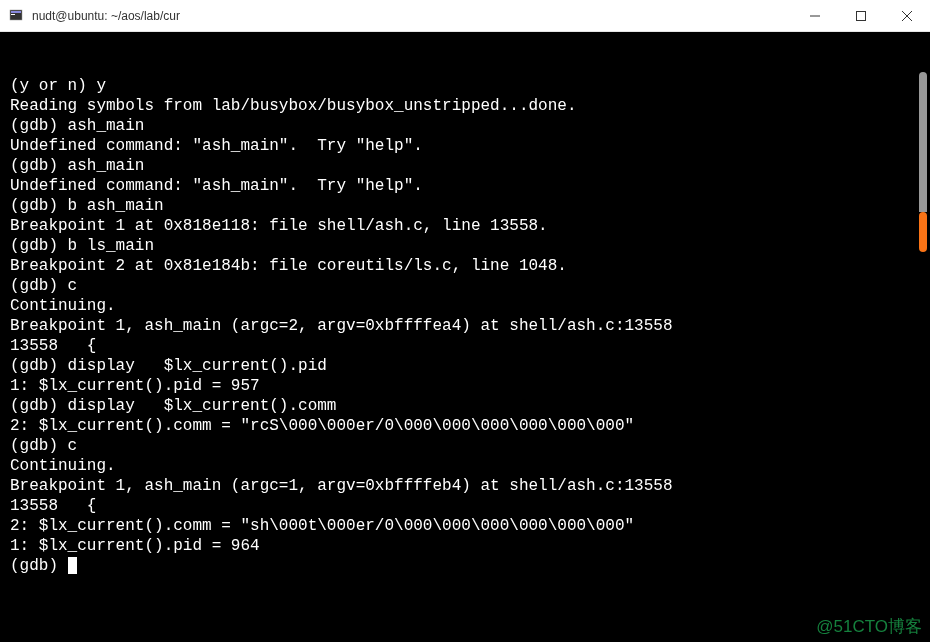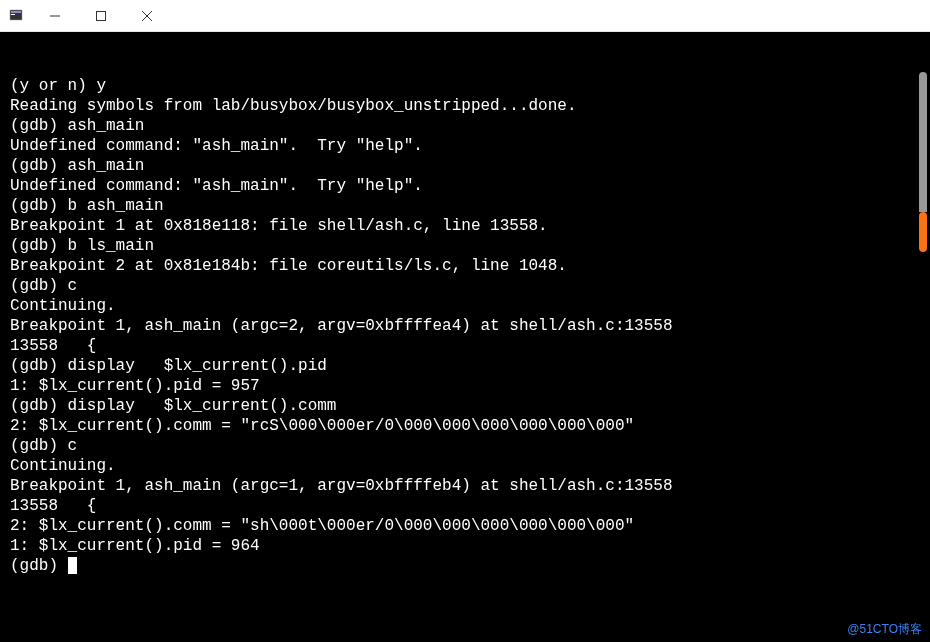--- a/index.html
+++ b/index.html
@@ -87,37 +87,38 @@
       top: 40px;
       width: 8px;
       height: 140px;
       background: #999;
       border-radius: 4px 4px 0 0;
     }
     .watermark {
       position: absolute;
       right: 8px;
       bottom: 4px;
-      color: #3b82f6;
-      font-size: 12px;
+      color: #15803d;
+      font-size: 17px;
       font-family: sans-serif;
       text-align: right;
     }
   </style>
 </head>
 <body>
 
 <div class="titlebar">
   <span class="titlebar-icon">
     <svg width="16" height="16" viewBox="0 0 16 16">
       <rect x="2" y="2" width="12" height="10" fill="#333" stroke="#999" stroke-width="0.5"></rect>
       <rect x="3" y="3" width="10" height="2" fill="#88d"></rect>
       <rect x="3" y="6" width="4" height="1" fill="#fff"></rect>
     </svg>
   </span>
+  <span class="titlebar-title">nudt@ubuntu: ~/aos/lab/cur</span>
   <div class="window-controls">
     <div class="window-btn">
       <svg width="10" height="10" viewBox="0 0 10 10">
           <line x1="0" y1="5" x2="10" y2="5" stroke="#333" stroke-width="1"></line>
         </svg>
     </div>
     <div class="window-btn">
       <svg width="10" height="10" viewBox="0 0 10 10">
           <rect x="0.5" y="0.5" width="9" height="9" fill="none" stroke="#333" stroke-width="1"></rect>
         </svg>

